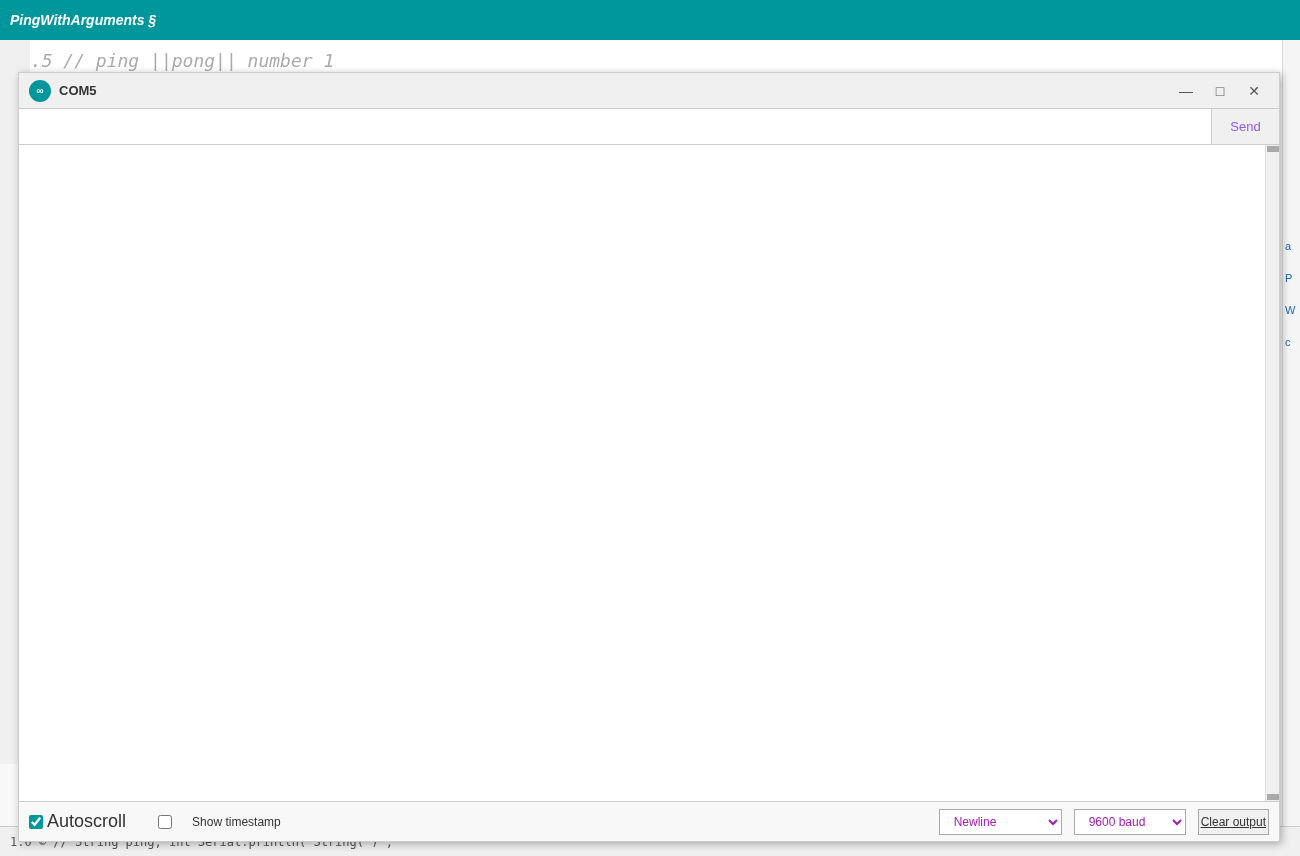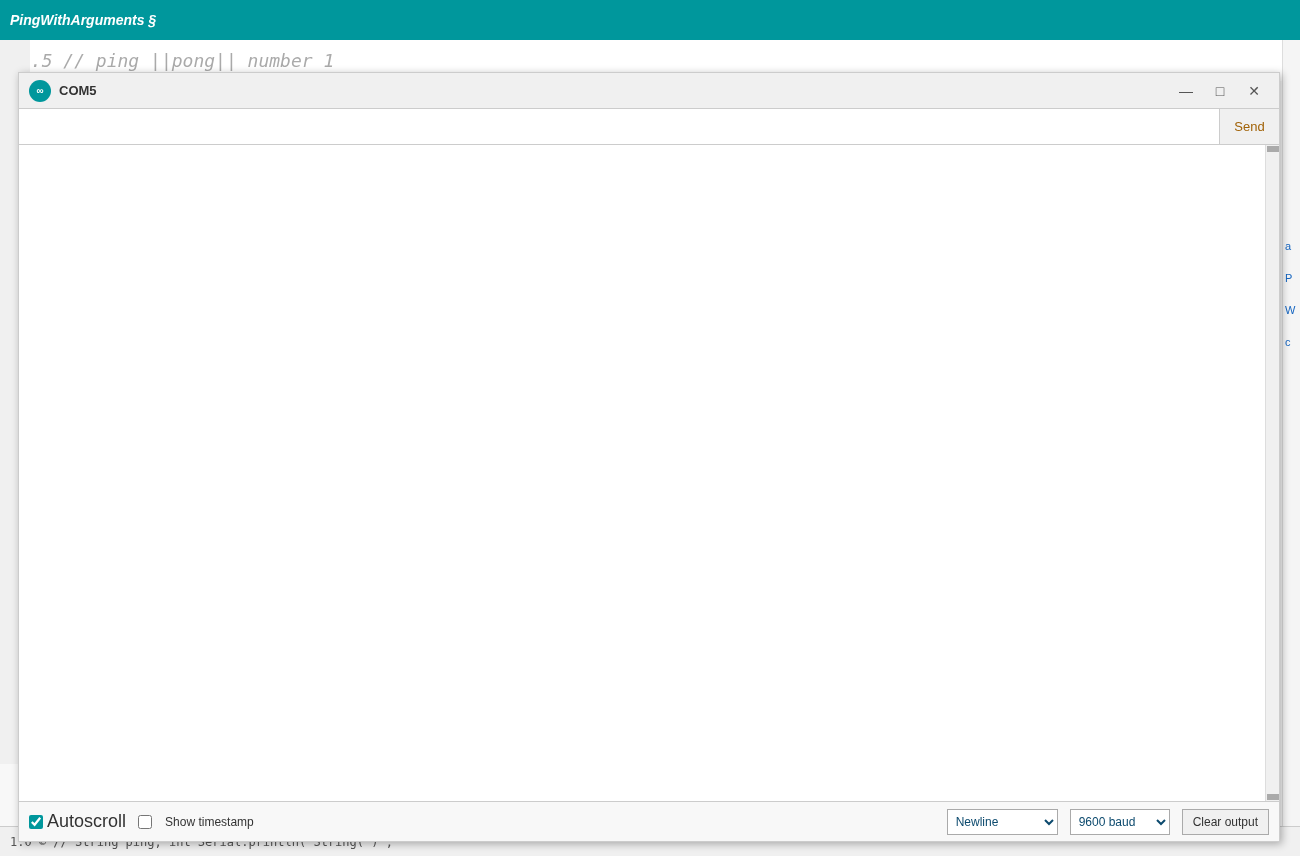--- a/index.html
+++ b/index.html
@@ -162,27 +162,27 @@
       height: 100%;
       border: none;
       outline: none;
       padding: 0 8px;
       font-size: 13px;
       font-family: Arial, sans-serif;
     }
 
     .send-button {
       height: 100%;
-      width: 60px;
+      width: 68px;
       background: #f0f0f0;
       border: none;
       border-left: 1px solid #ccc;
       cursor: pointer;
       font-size: 13px;
-      color: #a16207;
+      color: #8b5cf6;
     }
 
     
     .output-area {
       flex: 1;
       position: relative;
       overflow: hidden;
       background: white;
     }
 
@@ -248,21 +248,22 @@
 
     .autoscroll-label {
       font-size: 18px;
       color: #333;
       cursor: pointer;
     }
 
     .timestamp-container {
       display: flex;
       align-items: center;
-      gap: 13px;
+      gap: 20px;
+      margin-left: 20px;
     }
 
     .checkbox-timestamp {
       width: 14px;
       height: 14px;
       cursor: pointer;
     }
 
     .timestamp-label {
       font-size: 12px;
@@ -272,33 +273,34 @@
 
     .spacer {
       flex: 1;
     }
 
     .dropdown-select {
       height: 26px;
       font-size: 12px;
       border: 1px solid #aaa;
       background: white;
-      padding: 0 4px;
-      cursor: pointer;
-      color: #0c4a6e;
+      padding: 0 10px;
+      cursor: pointer;
+      color: #a21caf;
     }
 
     .clear-output-btn {
       height: 26px;
-      padding: 0 10px;
+      padding: 0 2px;
       background: #f0f0f0;
       border: 1px solid #aaa;
       cursor: pointer;
       font-size: 12px;
       color: #333;
+      text-decoration: underline;
     }
 
     
     .ide-bottom-bar {
       position: absolute;
       bottom: 0;
       left: 0;
       width: 100%;
       height: 30px;
       background: #f0f0f0;

